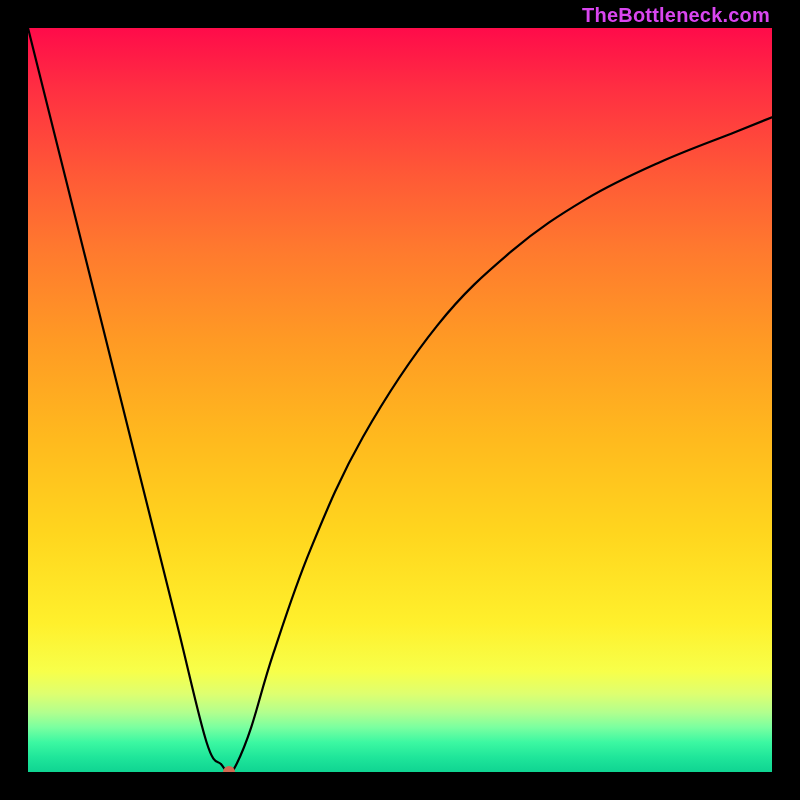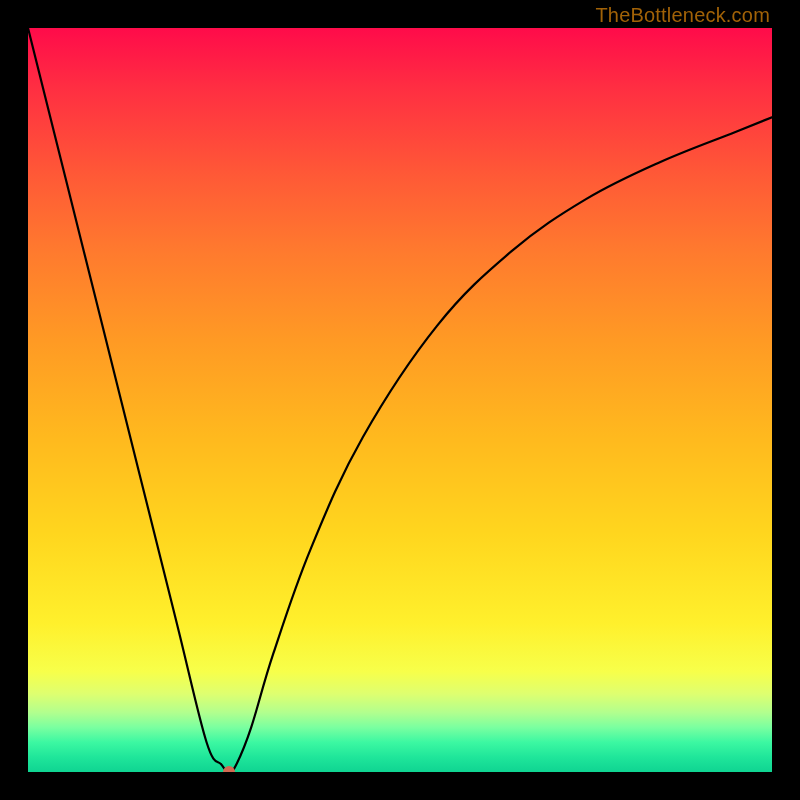--- a/index.html
+++ b/index.html
@@ -60,23 +60,23 @@
     width: 12px;
     height: 12px;
     border-radius: 50%;
     background: #d36a52;
     transform: translate(-50%, -50%);
   }
   .watermark {
     position: absolute;
     top: 4px;
     right: 30px;
-    color: #a16207;
+    color: #d946ef;
     font-size: 20px;
-    font-weight: 400;
+    font-weight: 700;
     letter-spacing: 0.2px;
   }
 </style>
 </head>
 <body>
 
 <div class="frame">
 
   <div class="watermark">TheBottleneck.com</div>
 

